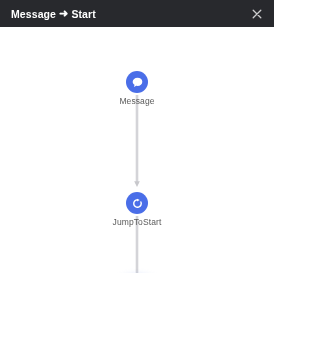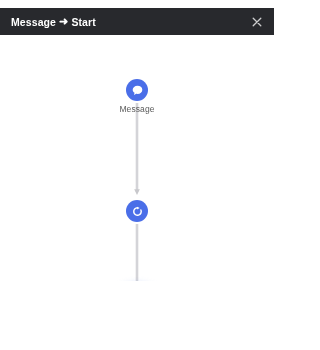--- a/index.html
+++ b/index.html
@@ -15,21 +15,20 @@
     font-family: "Liberation Sans", sans-serif;
     -webkit-font-smoothing: antialiased;
   }
 
   .window {
     position: relative;
     width: 274px;
     height: 273px;
     background: #ffffff;
     overflow: hidden;
-    margin-top: 8px;
   }
 
   
   .titlebar {
     position: absolute;
     top: 0;
     left: 0;
     width: 274px;
     height: 27px;
     background: #28292d;
@@ -188,20 +187,21 @@
       <div class="node-label">Message</div>
     </div>
 
     <div class="node node-sm" style="left:101px; top:165px; width:72px;">
       <div class="node-circle">
         <svg class="icon-svg" width="13" height="13" viewBox="0 0 24 24" aria-hidden="true">
           <path d="M12 5.2a6.9 6.9 0 1 0 6.3 4.1" fill="none" stroke="#ffffff" stroke-width="2.7" stroke-linecap="round"></path>
           <path d="M11.3 3.0 L16.0 5.4 L11.3 8.1 Z" fill="#ffffff"></path>
         </svg>
       </div>
+      <div class="node-label">JumpToStart</div>
     </div>
 
     <div class="node node-lg" style="left:104px; top:250px; width:66px;">
       <div class="halo">
         <div class="node-circle">
           <svg class="icon-svg" width="33" height="33" viewBox="0 0 24 24" aria-hidden="true">
             <path d="M12 3.2c-5 0-8.9 3.2-8.9 7.3 0 2.4 1.3 4.5 3.4 5.8l-.9 3.9 4-2.2c.8.2 1.6.3 2.4.3 5 0 8.9-3.2 8.9-7.8S17 3.2 12 3.2z" fill="#ffffff"></path>
           </svg>
         </div>
       </div>

